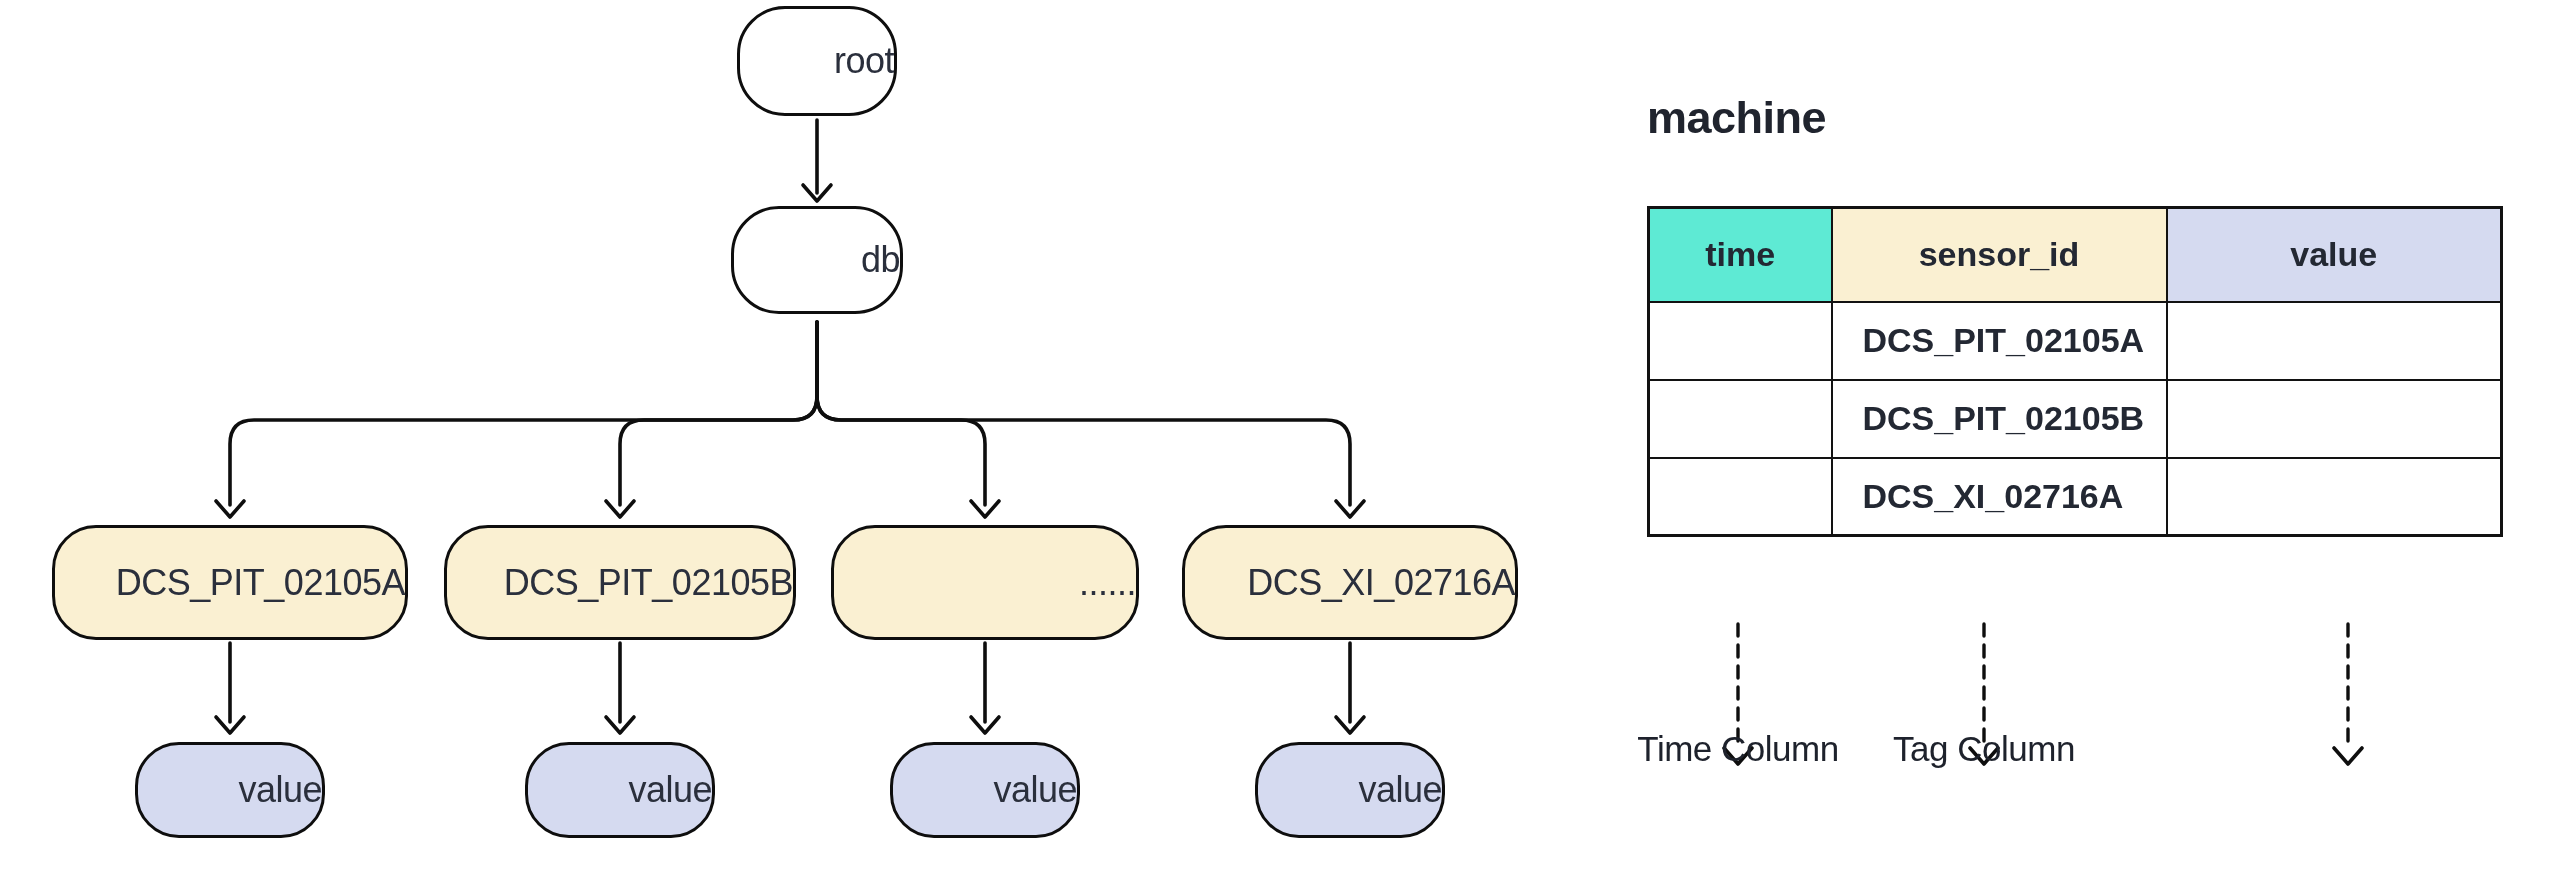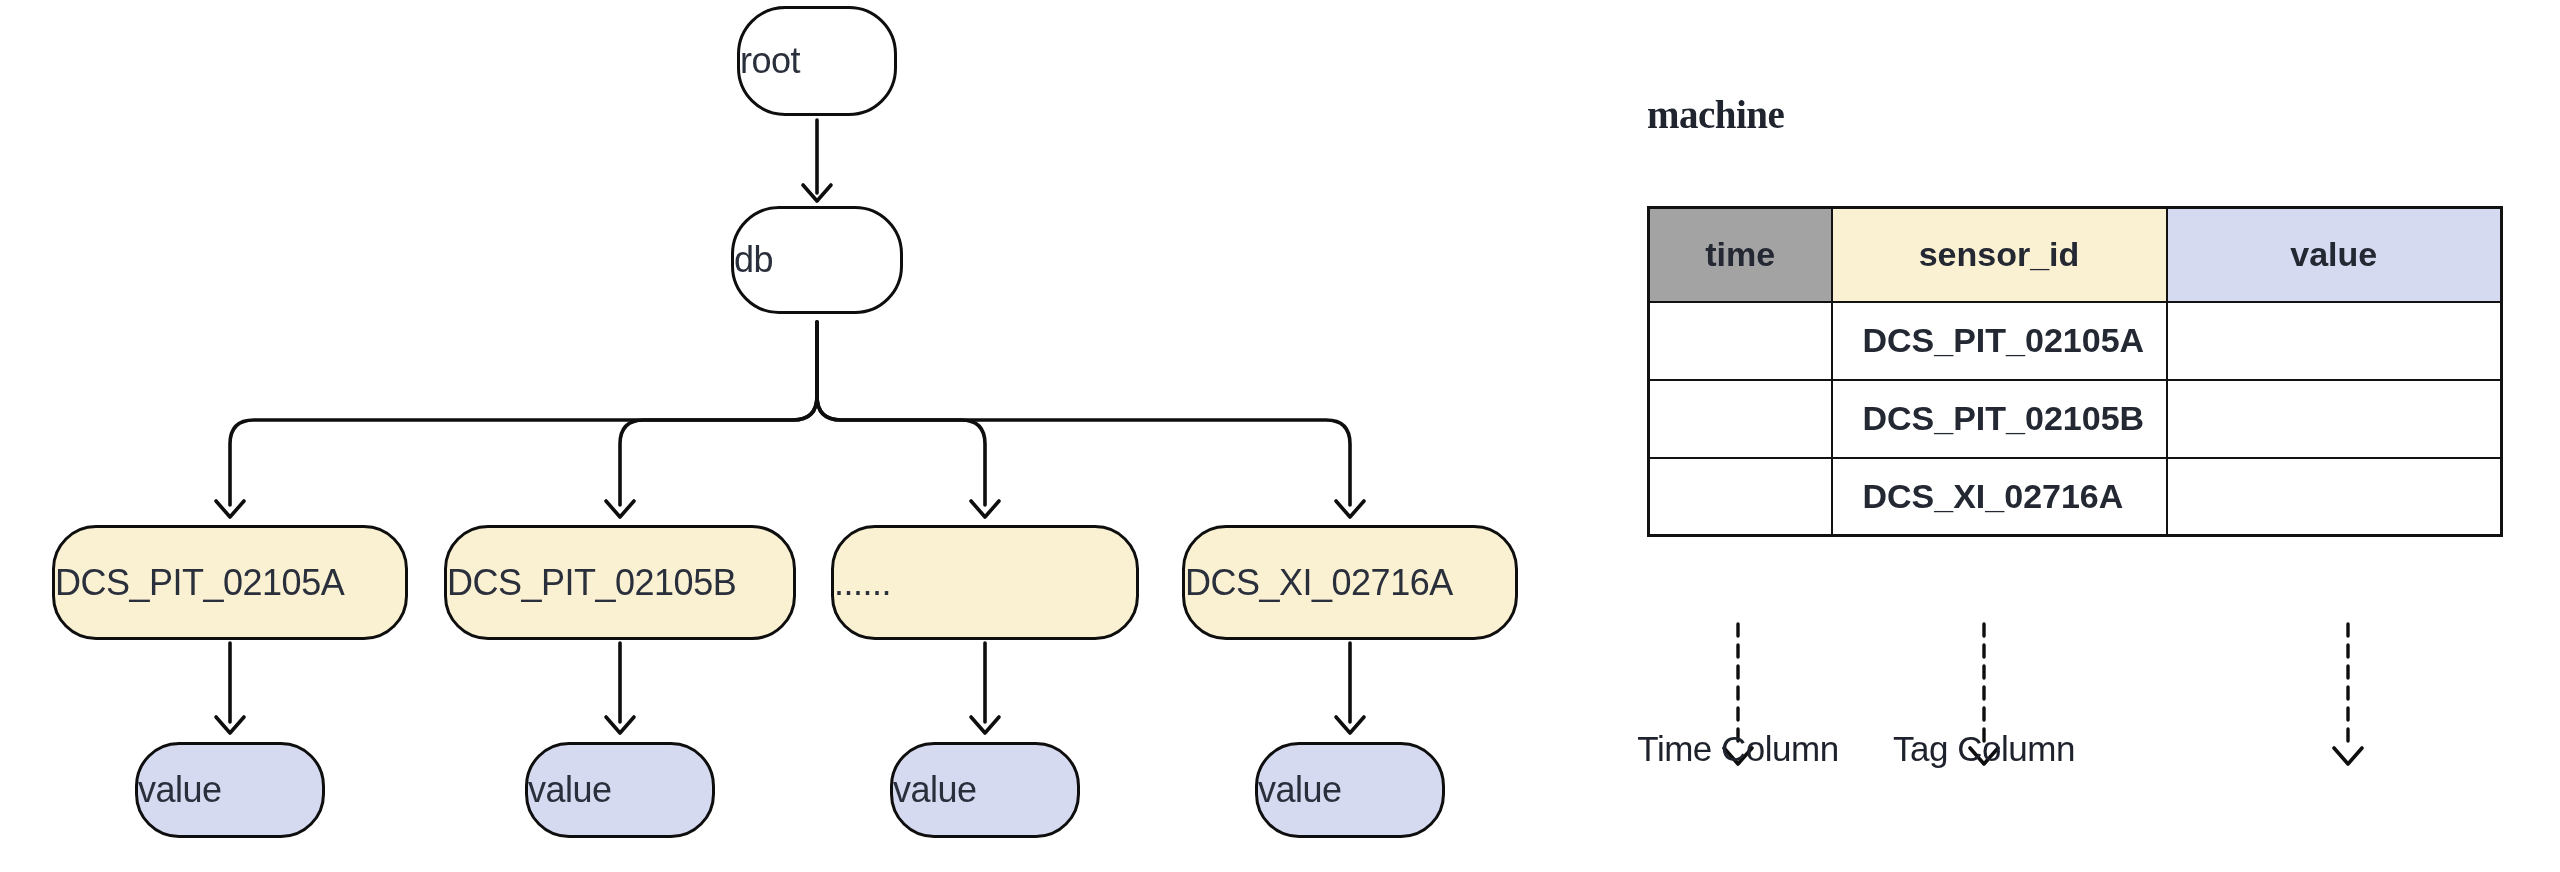--- a/index.html
+++ b/index.html
@@ -27,39 +27,38 @@
   svg.connectors .dash {
     stroke-dasharray: 12 9;
     stroke-width: 3.4;
   }
   .node {
     position: absolute;
     box-sizing: border-box;
     border: 3.5px solid var(--stroke, #0e0e0e);
     display: flex;
     align-items: center;
-    justify-content: flex-start;
+    justify-content: flex-end;
     font-size: 36px;
     font-weight: 500;
     letter-spacing: -0.5px;
     color: var(--text, #2a2f3c);
     background: var(--node_white, #ffffff);
   }
   .node.plain { border-radius: 48px; font-weight: 400; }
   .node.sensor { background: var(--node_yellow, #faf0d2); border-radius: 44px; }
   .node.value  { background: var(--node_lavender, #d5daf0); border-radius: 44px; font-weight: 400; }
 
   .table-title {
     position: absolute;
     left: 1647px; top: 92px;
-    font-size: 39px;
+    font-size: 45px;
     font-weight: 700;
     letter-spacing: -0.5px;
     color: #20242e;
-    font-family: Liberation Serif, serif;
   }
   table.machine {
     position: absolute;
     left: 1647px; top: 206px;
     width: 853px;
     border-collapse: collapse;
     table-layout: fixed;
     border: 3px solid #121212;
   }
   table.machine th, table.machine td {
@@ -72,21 +71,21 @@
   }
   table.machine th {
     height: 94px;
     font-weight: 700;
     text-align: center;
   }
   table.machine td { height: 78px; font-weight: 700; }
   table.machine col.c-time   { width: 183px; }
   table.machine col.c-sensor { width: 335px; }
   table.machine col.c-value  { width: 335px; }
-  th.hdr-time   { background: #a3a3a3; }
+  th.hdr-time   { background: #5eead4; }
   th.hdr-sensor { background: var(--node_yellow, #faf0d2); }
   th.hdr-value  { background: var(--node_lavender, #d5daf0); }
   td.cell-sensor { padding-left: 30px; text-align: left; }
 
   .col-label {
     position: absolute;
     top: 729px;
     transform: translateX(-50%);
     font-size: 35px;
     font-weight: 400;

